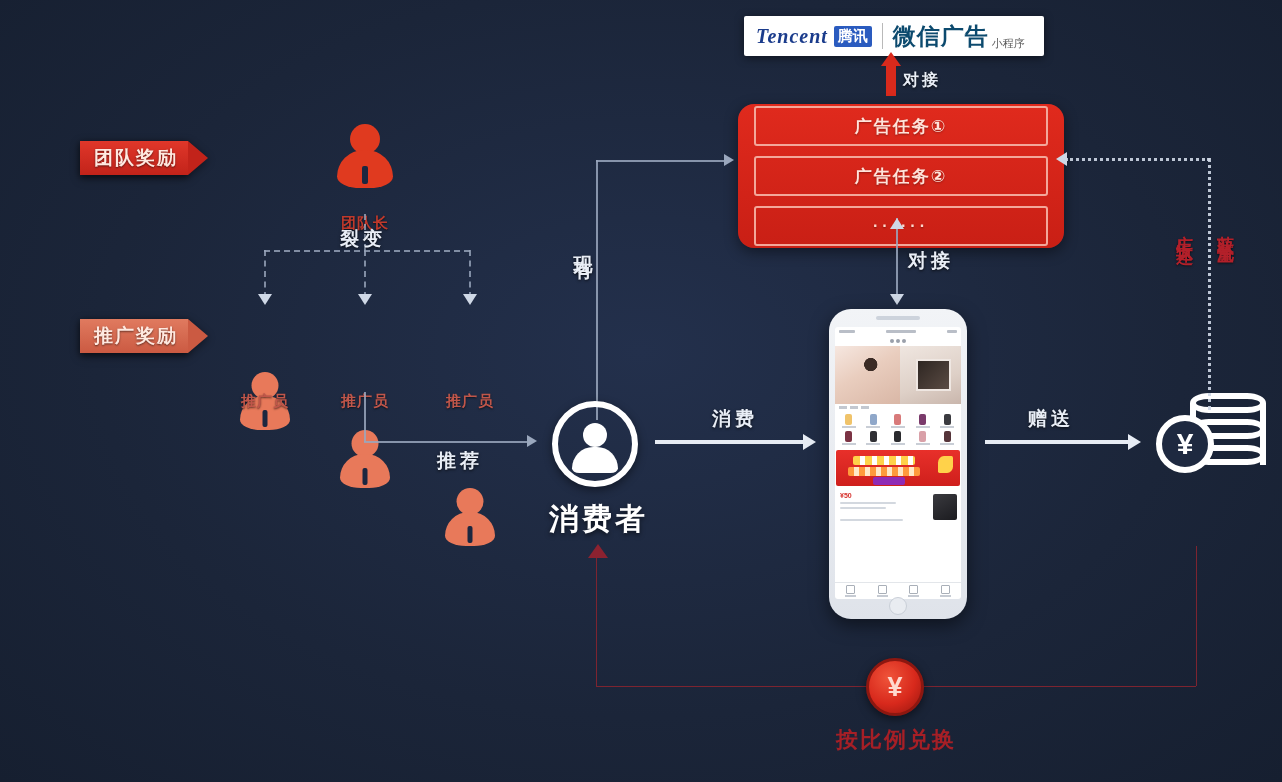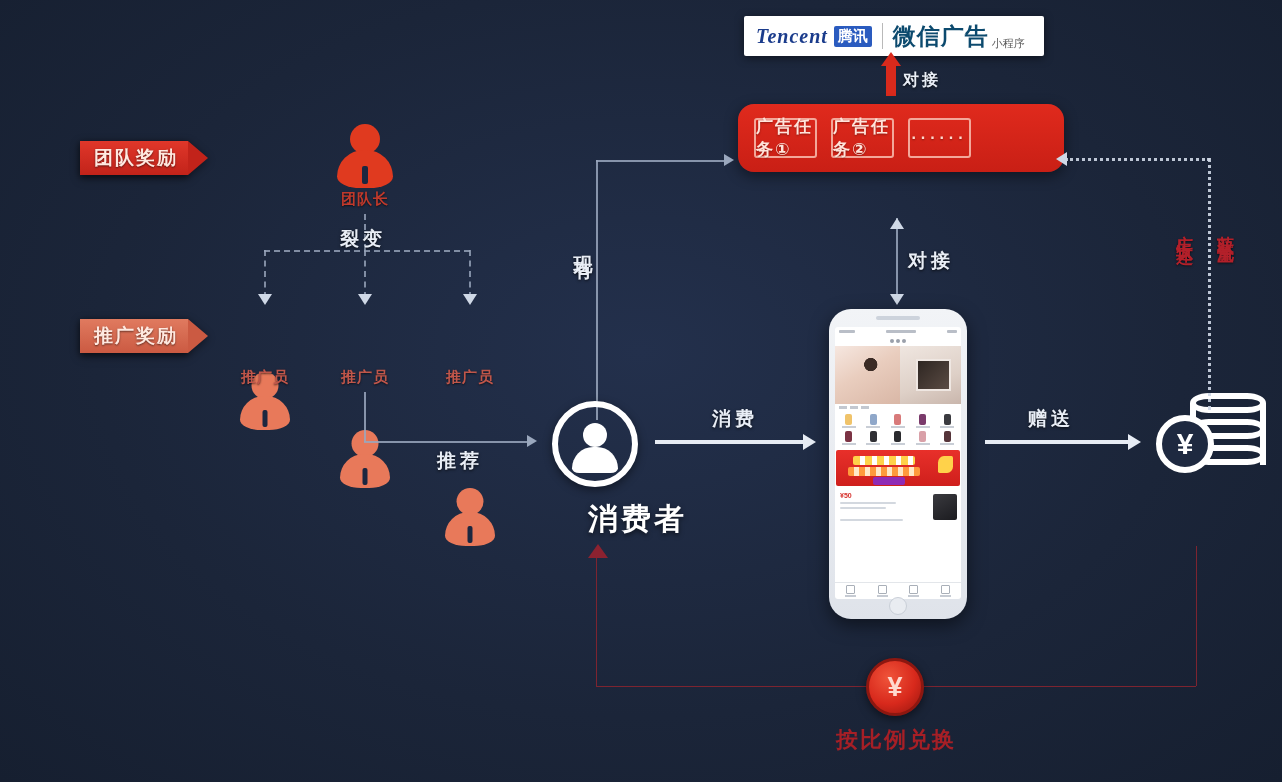--- a/index.html
+++ b/index.html
@@ -29,21 +29,21 @@
 
   
   .person{position:relative;}
   .person .head{border-radius:50%;position:absolute;left:50%;transform:translateX(-50%);}
   .person .body{position:absolute;left:50%;transform:translateX(-50%);
      border-radius:48% 48% 42% 42% / 70% 70% 30% 30%;}
   .person .slot{position:absolute;left:50%;transform:translateX(-50%);
      background:#1c2740;border-radius:2px;}
   .plabel{position:absolute;left:50%;transform:translateX(-50%);
      white-space:nowrap;font-size:15px;font-weight:bold;letter-spacing:1px;
-     text-shadow:0 1px 2px rgba(0,0,0,.6);}
+     text-shadow:0 1px 2px rgba(0,0,0,.6);margin-top:24px;}
 
   
   .line-h{position:absolute;height:2px;background:#9aa7bd;opacity:.85;}
   .line-v{position:absolute;width:2px;background:#9aa7bd;opacity:.85;}
   .dash-h{position:absolute;height:0;border-top:2px dashed #9aa7bd;opacity:.8;}
   .dash-v{position:absolute;width:0;border-left:2px dashed #9aa7bd;opacity:.8;}
   .dot-v{position:absolute;width:0;border-left:3px dotted #cfd8e6;opacity:.9;}
   .dot-h{position:absolute;height:0;border-top:3px dotted #cfd8e6;opacity:.9;}
   .redline-h{position:absolute;height:0;border-top:1px solid #7d2430;}
   .redline-v{position:absolute;width:0;border-left:1px solid #7d2430;}
@@ -77,22 +77,22 @@
   #logobar .tx-cn{background:#2a5bbf;color:#fff;font-size:15px;font-weight:bold;
     padding:1px 4px;margin-left:6px;border-radius:2px;}
   #logobar .sep{width:1px;height:26px;background:#b9b9b9;margin:0 10px;}
   #logobar .wx{color:#0c4a6e;font-size:23px;font-weight:bold;letter-spacing:1px;}
   #logobar .wx-sub{color:#3a3a3a;font-size:11px;margin-left:3px;align-self:flex-end;
     padding-bottom:5px;letter-spacing:0;opacity:.85;}
 
   
   #taskpanel{
     background:linear-gradient(180deg,#e02a1d 0%,#c91f15 100%);
-    border-radius:16px;padding:14px 16px;
-    display:grid;grid-template-columns:1fr 1fr 1fr 1fr;gap:10px 14px;
+    border-radius:16px;padding:2px 16px;
+    display:grid;grid-template-columns:1fr;gap:10px 14px;
     box-shadow:0 4px 14px rgba(0,0,0,.45);
   }
   .taskcell{
     border:2px solid #f3a79a;border-radius:3px;
     height:36px;display:flex;align-items:center;justify-content:center;
     color:#ffe3da;font-size:17px;font-weight:bold;letter-spacing:2px;
     text-shadow:0 1px 2px rgba(0,0,0,.35);
   }
   .taskcell.dots{letter-spacing:4px;font-size:16px;color:#ffd8cd;}
 
@@ -283,21 +283,21 @@
 
   <div class="line-v" style="left:364px;top:392px;height:50px;"></div>
   <div class="line-h" style="left:364px;top:441px;width:165px;"></div>
   <div class="arrow-right-sm" style="left:527px;top:435px;"></div>
   <div class="elabel" style="left:437px;top:448px;">推荐</div>
 
   <div id="consumer-ring" style="left:552px;top:401px;">
     <div class="ch"></div>
     <div class="cb"></div>
   </div>
-  <div class="bigcn" style="left:549px;top:499px;margin-left:39px;">消费者</div>
+  <div class="bigcn" style="left:549px;top:499px;">消费者</div>
 
   <div class="abs" style="left:655px;top:440px;width:150px;height:4px;background:#e7ecf4;"></div>
   <div class="arrow-right" style="left:803px;top:434px;"></div>
   <div class="elabel" style="left:712px;top:406px;">消费</div>
 
   <div id="phone" style="left:829px;top:309px;">
     <div class="notch"></div>
     <div id="screen">
       <div class="statrow">
         <i style="width:16px;"></i>

